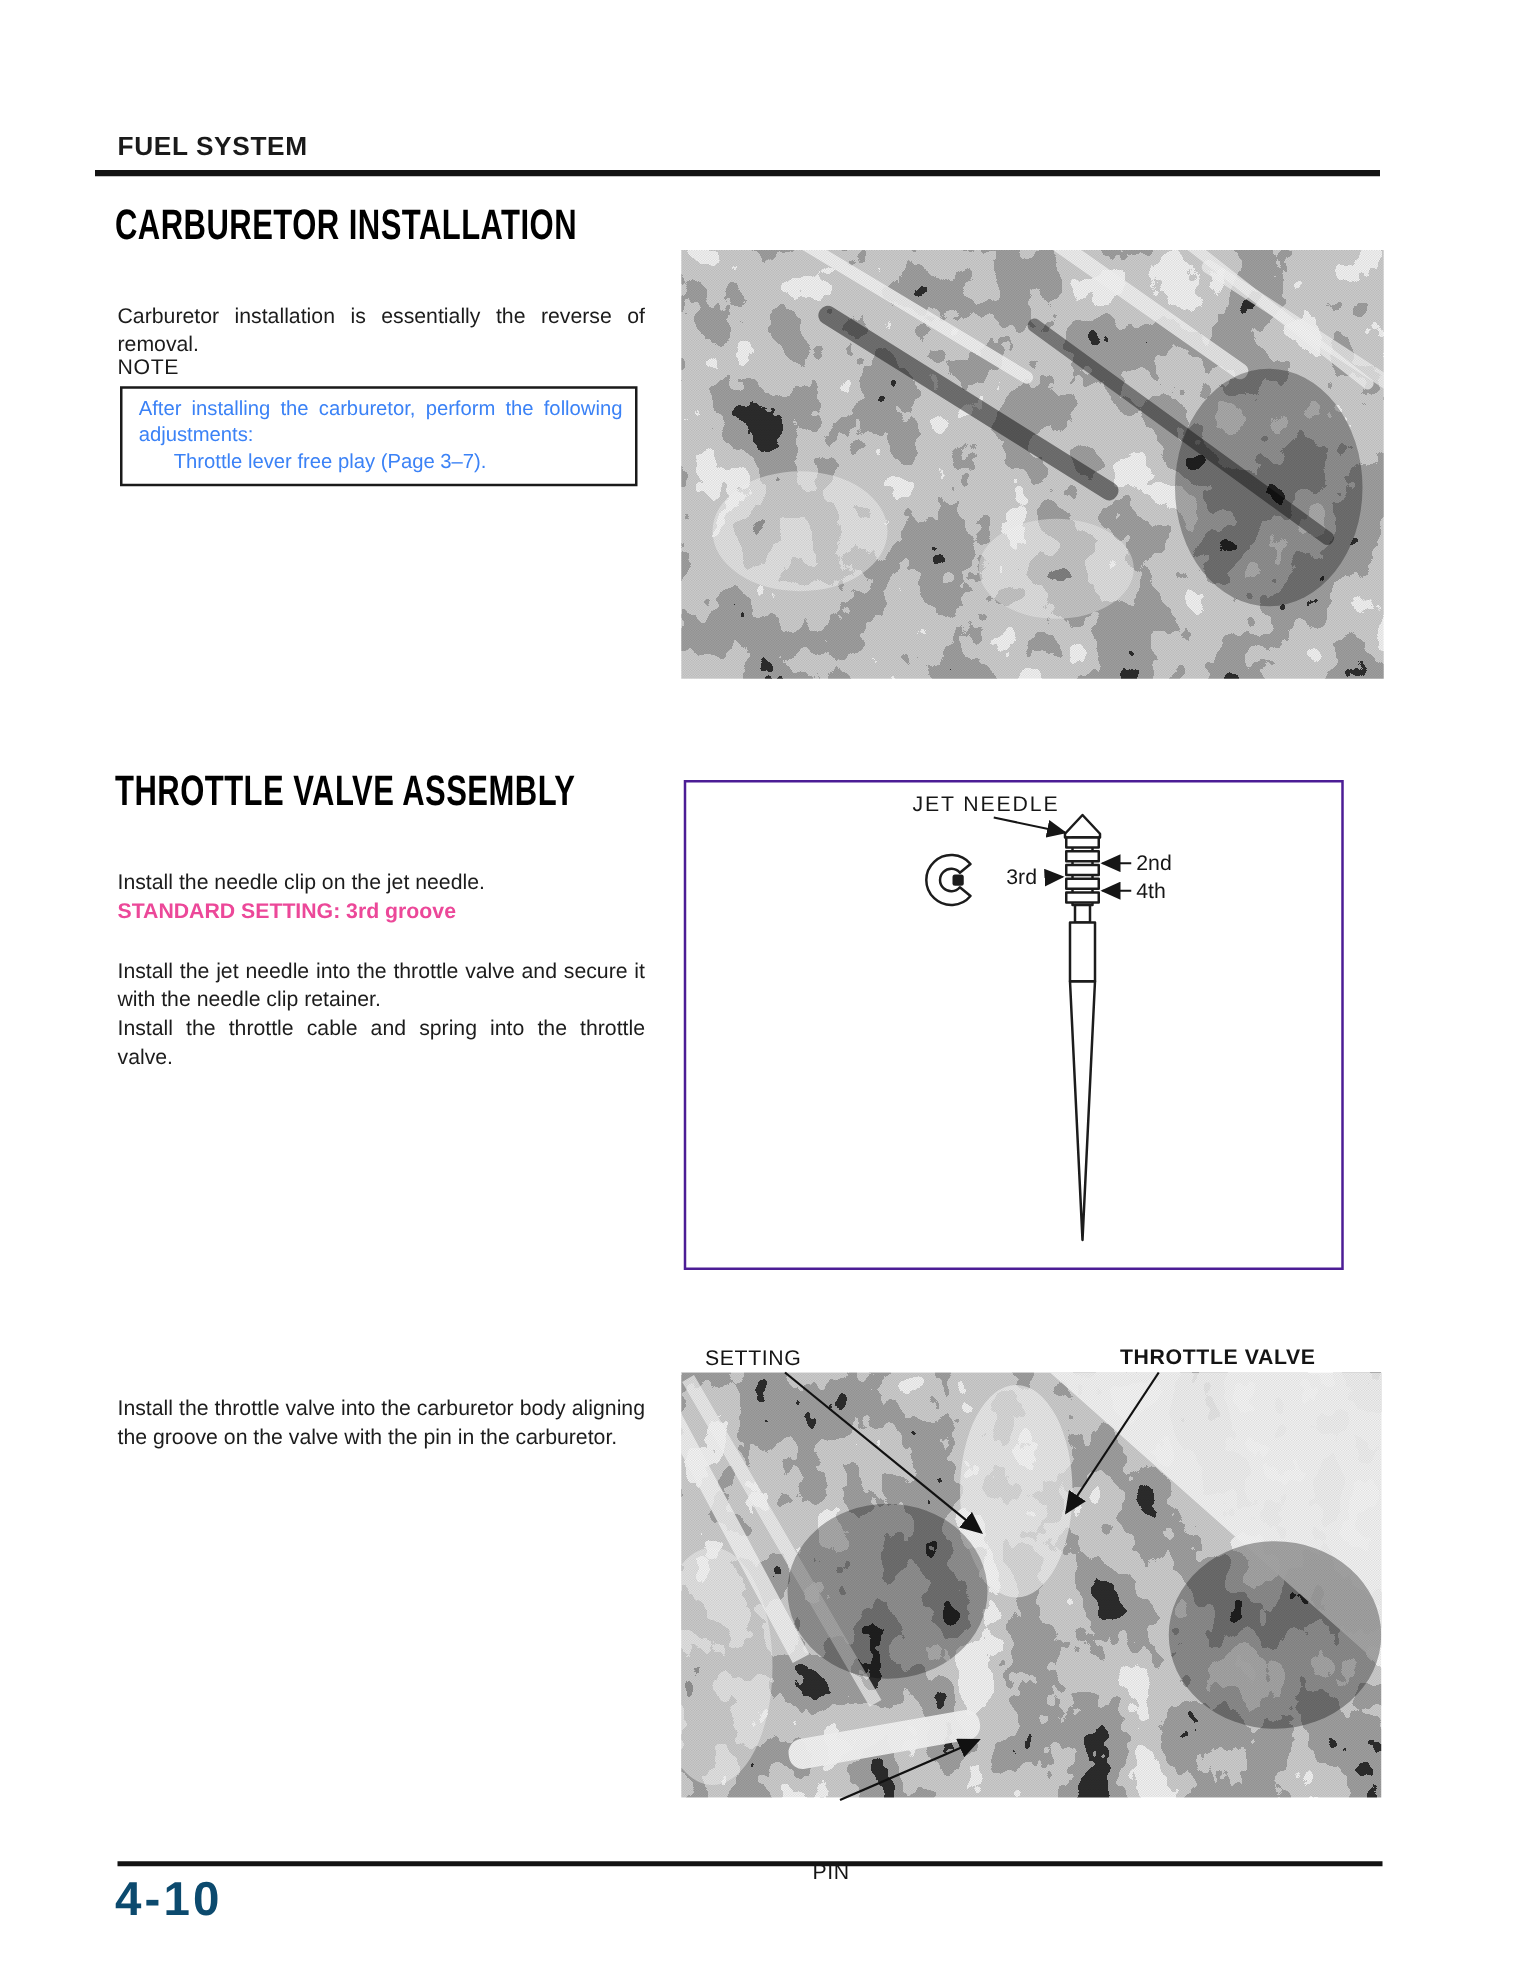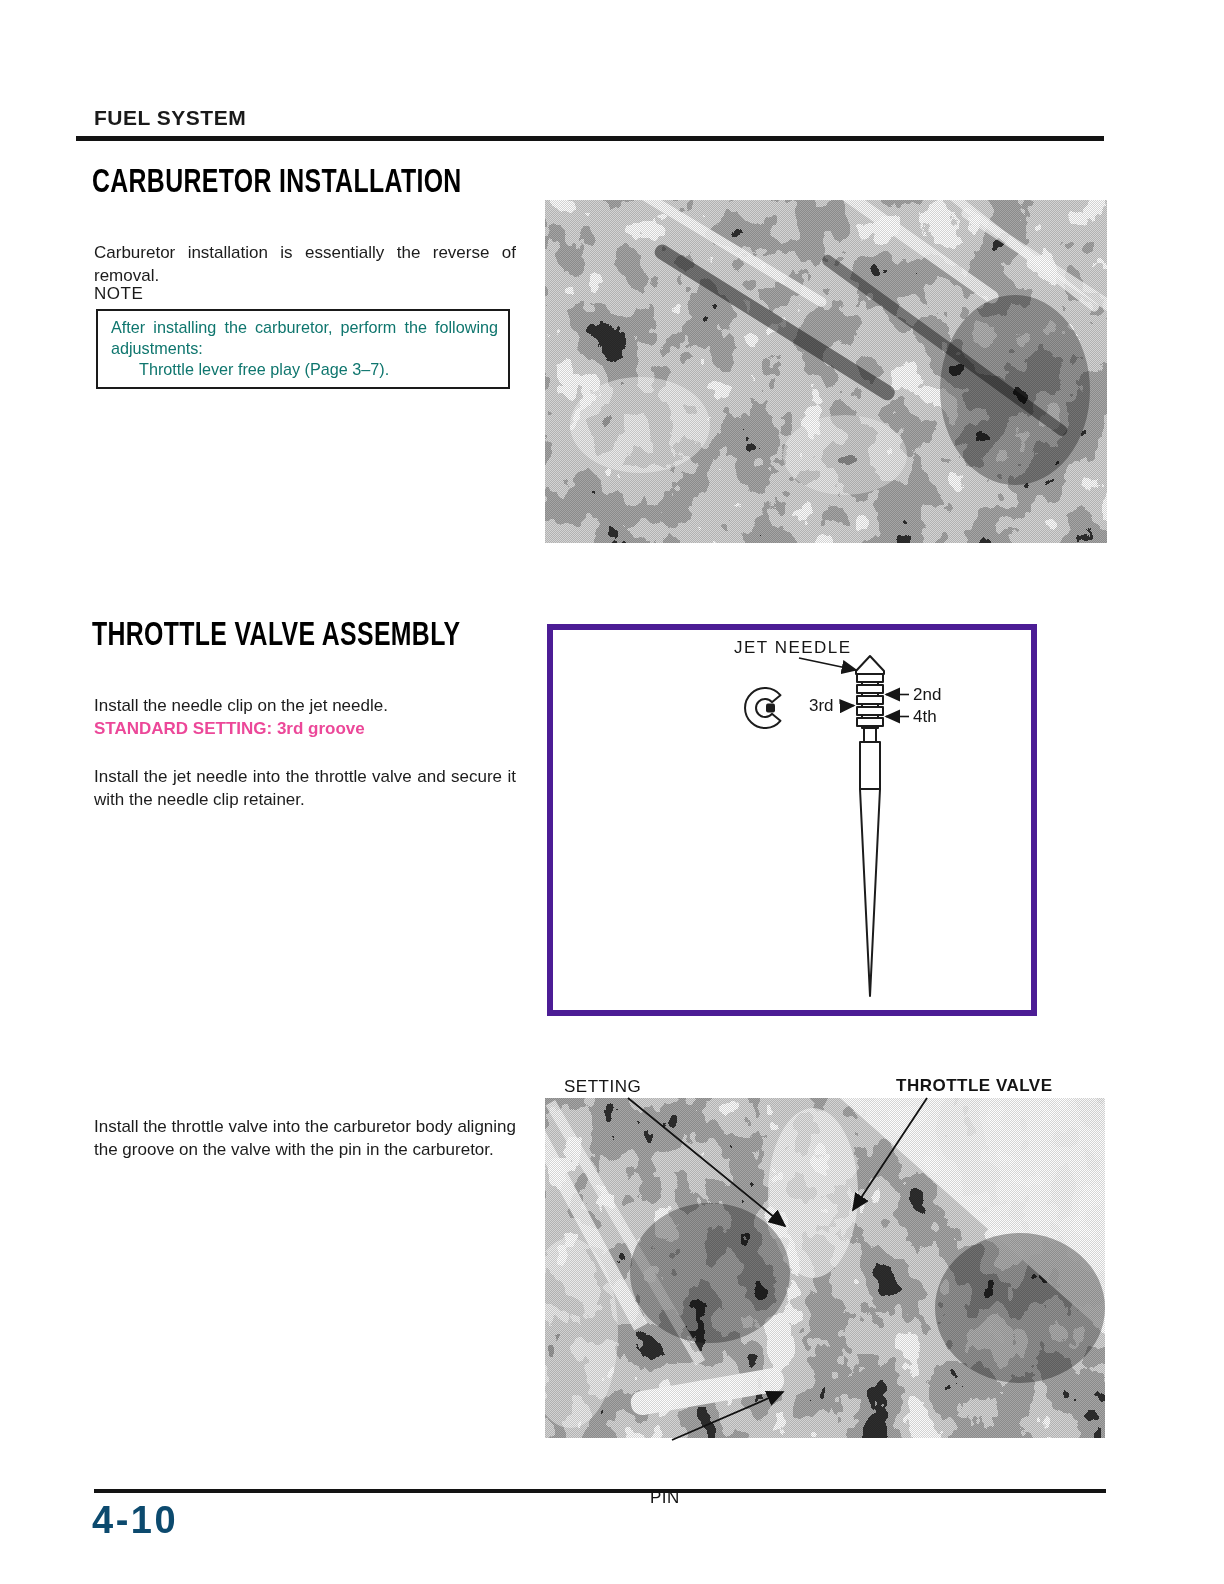--- a/index.html
+++ b/index.html
@@ -17,35 +17,35 @@
   .sec-carb{left:92px;top:163px;}
   .sec-throttle{left:92px;top:616px;}
 
   .body-text{font-size:17px;line-height:23px;color:#1c1c1c;text-align:justify;}
   .p-intro{left:94px;top:224px;width:422px;}
   .note-label{left:94px;top:284px;font-size:17px;letter-spacing:.5px;}
   .note-box{
     left:96px;top:309px;width:414px;box-sizing:border-box;
     border:2px solid #1a1a1a;padding:6px 10px 8px 13px;
   }
-  .note-line{font-size:16.2px;line-height:20.8px;text-align:justify;color:#0f766e;}
+  .note-line{font-size:16.2px;line-height:20.8px;text-align:justify;color:#3b82f6;}
   .note-item{margin-left:28px;width:345px;}
 
   .p-step1{left:94px;top:677px;width:422px;}
   .p-setting{left:94px;top:719px;font-size:17px;font-weight:bold;color:#ec4899;}
   .p-step2{left:94px;top:765px;width:422px;}
   .p-step3{left:94px;top:1098px;width:422px;}
 
   .photo{display:block;}
   .photo-1{left:545px;top:200px;width:562px;height:343px;}
   .photo-2{left:545px;top:1098px;width:560px;height:340px;}
 
   .figure-box{
-    left:547px;top:624px;width:490px;height:392px;box-sizing:border-box;
-    border:6px solid #4c1d95;background:#fff;
+    left:547px;top:624px;width:528px;height:392px;box-sizing:border-box;
+    border:2px solid #4c1d95;background:#fff;
   }
   .fig-label{position:absolute;font-size:17px;color:#161616;white-space:nowrap;}
   .lbl-jet-needle{left:181px;top:8px;letter-spacing:1.5px;}
   .lbl-3rd{left:256px;top:66px;}
   .lbl-2nd{left:360px;top:55px;}
   .lbl-4th{left:360px;top:77px;}
 
   .photo-label{font-size:17px;color:#141414;letter-spacing:.5px;white-space:nowrap;z-index:5;}
   .lbl-groove{left:564px;top:1077px;}
   .lbl-throttle-valve{left:896px;top:1076px;font-weight:bold;}
@@ -111,20 +111,21 @@
   <h1 class="abs sec sec-throttle">
     <span class="cond">THROTTLE VALVE ASSEMBLY</span>
   </h1>
 
   <p class="abs body-text p-step1">Install the needle clip on the jet needle.</p>
 
   <div class="abs p-setting">STANDARD SETTING: 3rd groove</div>
 
   <div class="abs body-text p-step2">
     <p style="margin:0">Install the jet needle into the throttle valve and secure it with the needle clip retainer.</p>
+    <p style="margin:0">Install the throttle cable and spring into the throttle valve.</p>
   </div>
 
   <div class="abs figure-box">
     <svg style="position:absolute;left:0;top:0;" width="562" height="388" viewBox="0 0 562 388" aria-hidden="true">
       <defs>
         <marker id="ah" markerWidth="11" markerHeight="9" refX="9" refY="4.5" orient="auto">
           <path d="M0 0 L10 4.5 L0 9 Z" fill="#161616"></path>
         </marker>
       </defs>
       <g stroke="#1c1c1c" stroke-width="2" fill="#ffffff" stroke-linejoin="round">

